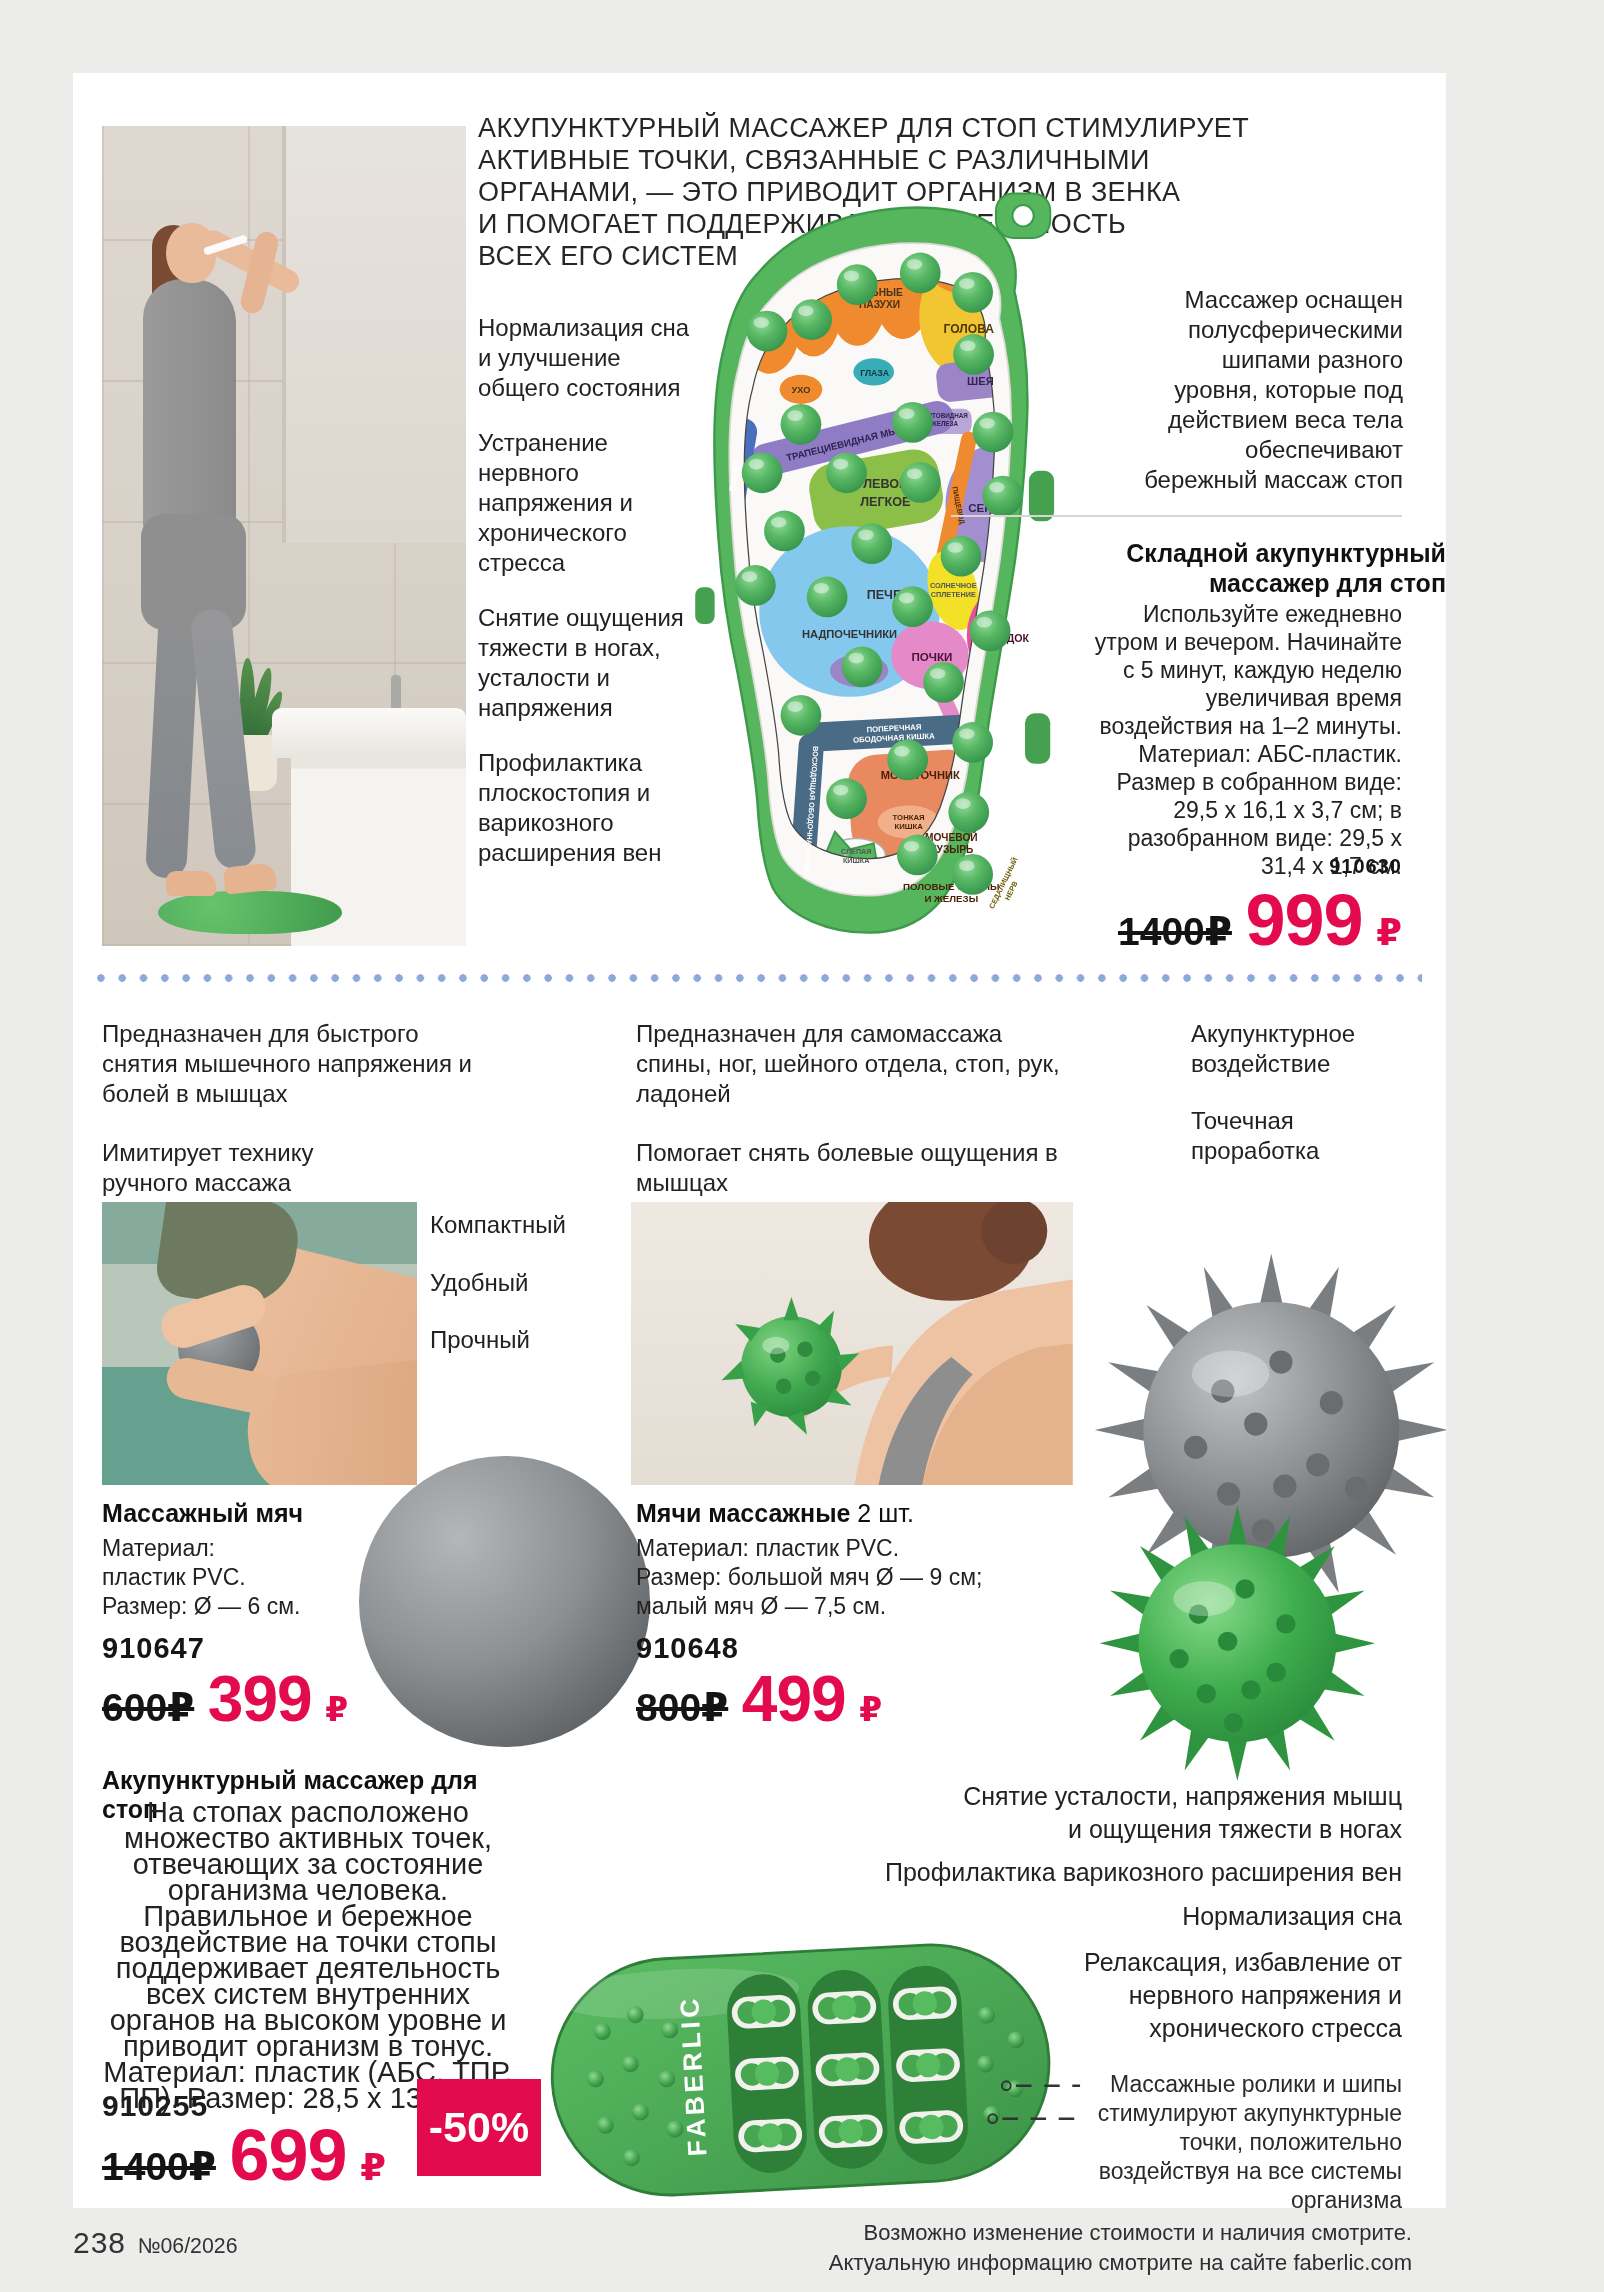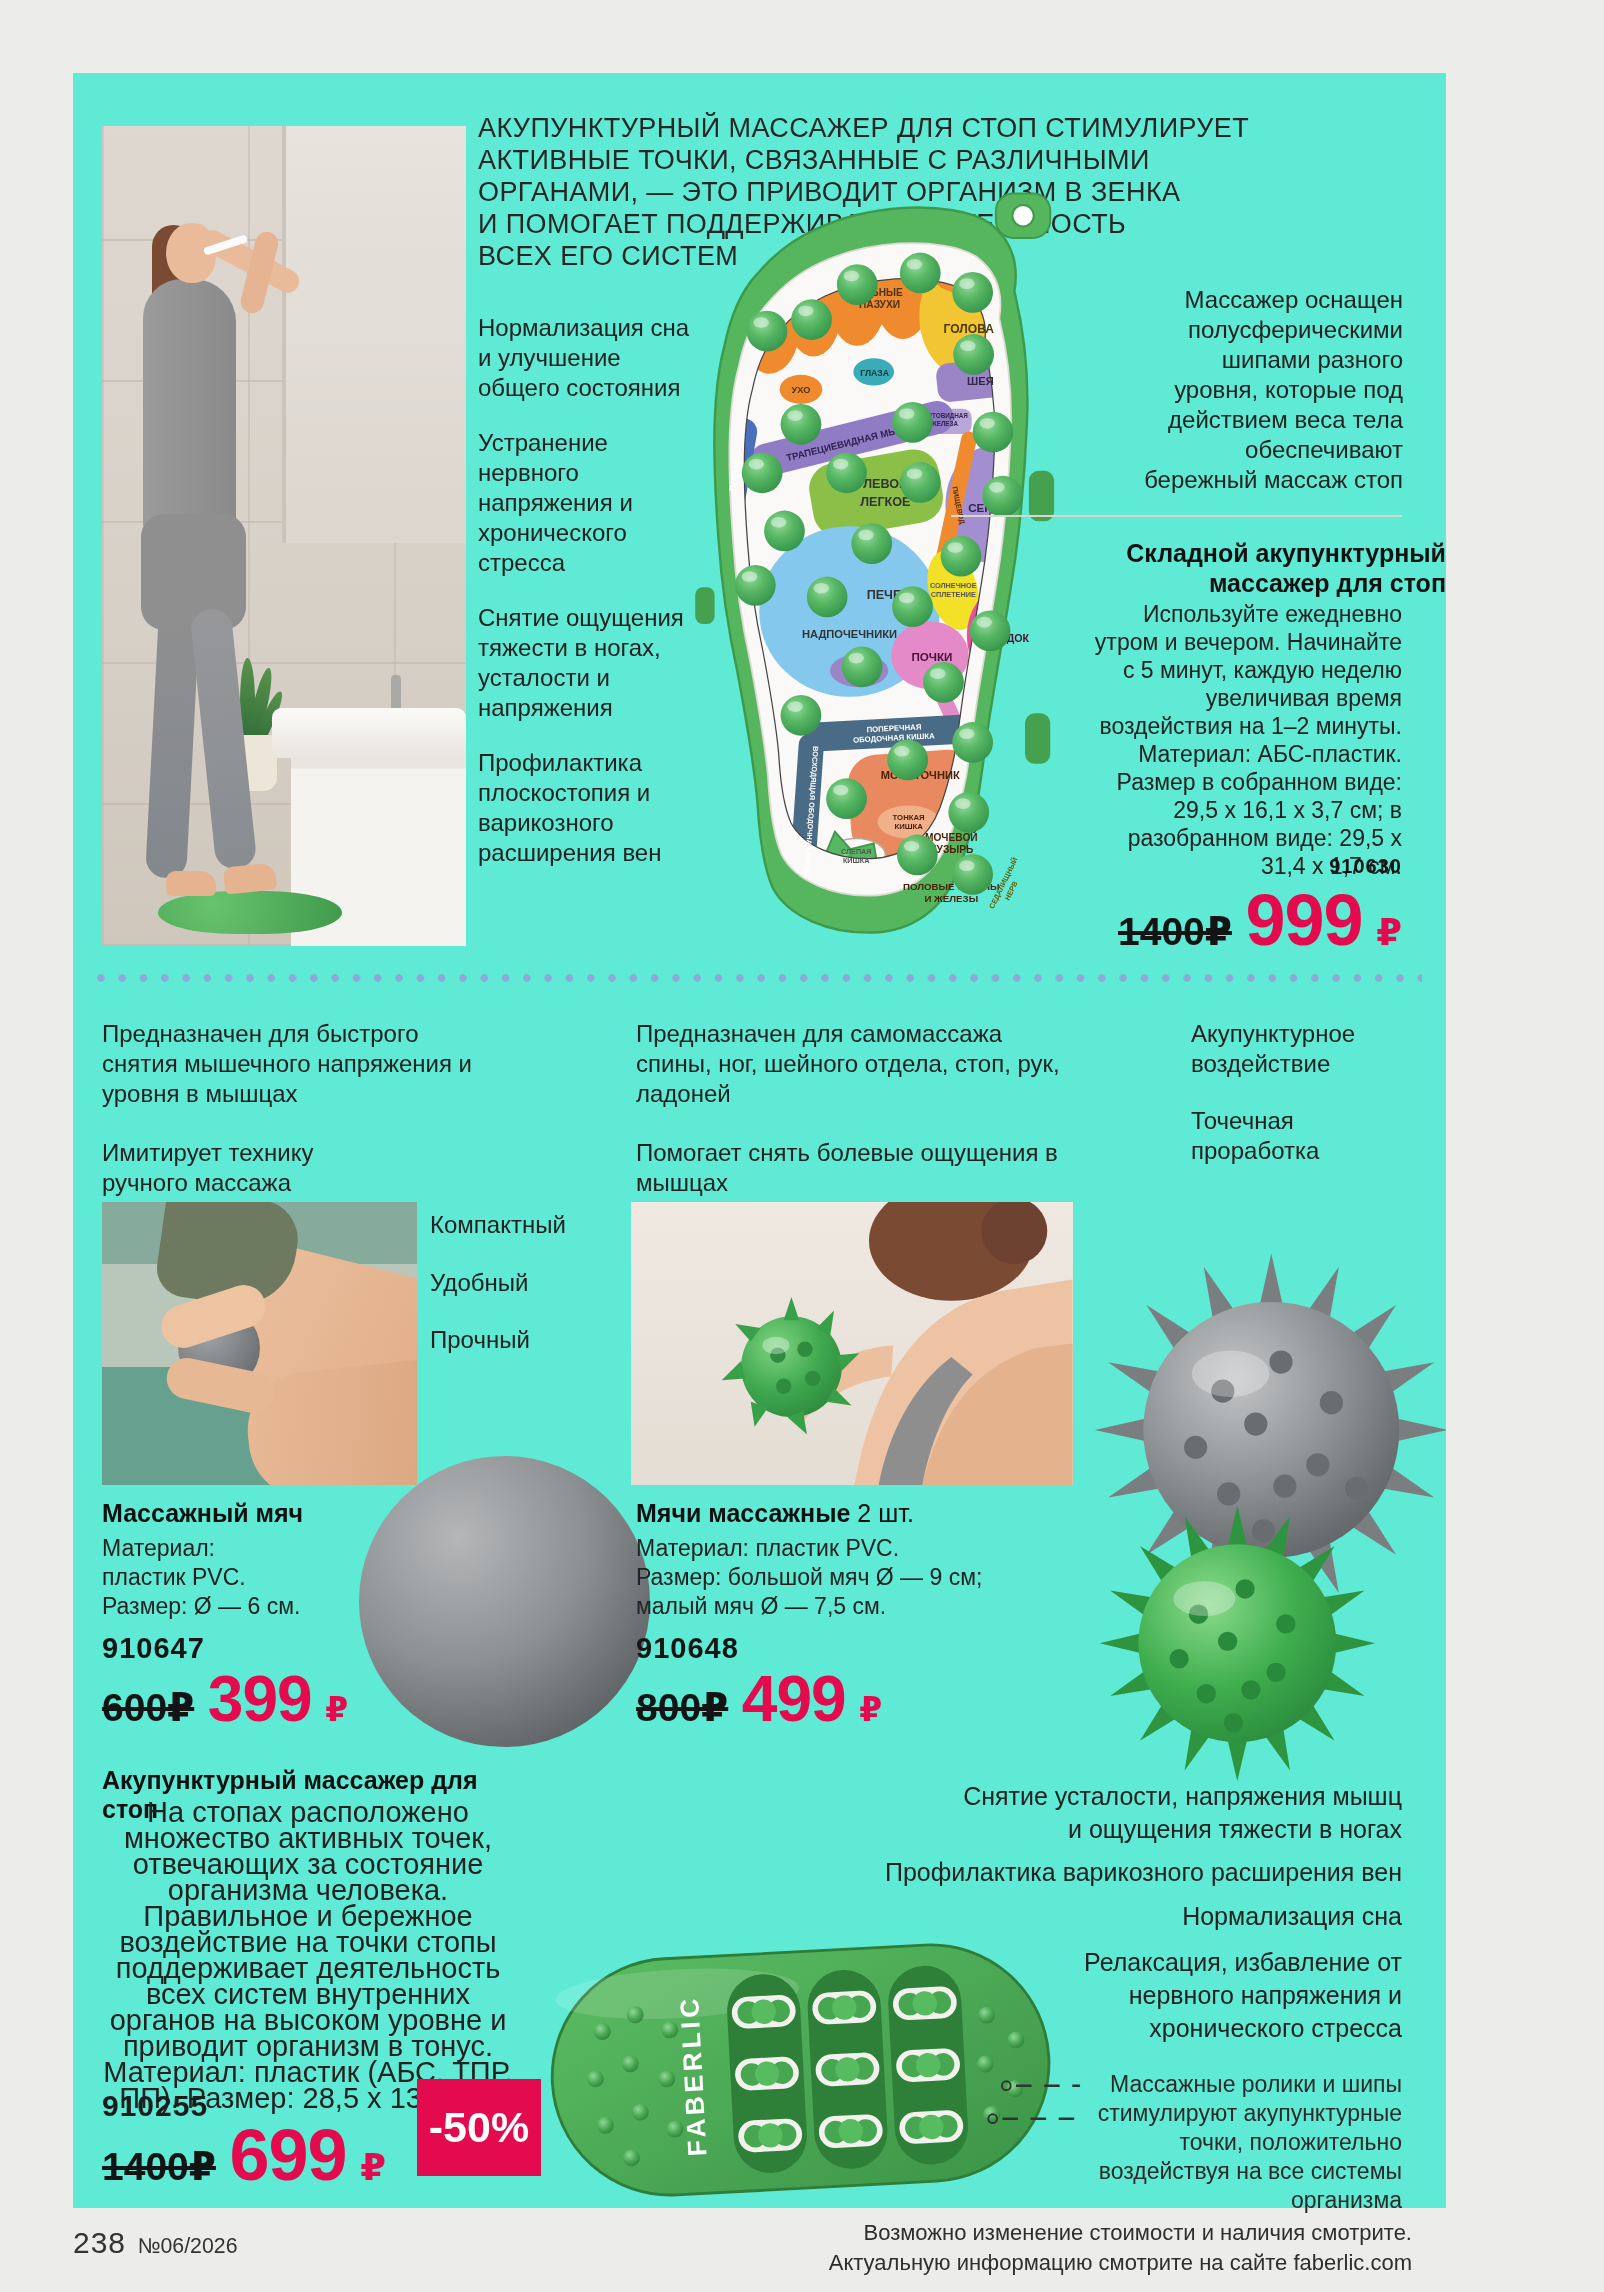--- a/index.html
+++ b/index.html
@@ -4,21 +4,21 @@
 <style>
   html,body{margin:0;padding:0;}
   body{
     width:1605px;height:2292px;position:relative;
     background:#ececeb;
     font-family:"Liberation Sans","DejaVu Sans",sans-serif;
     color:#1c1c1c;
     -webkit-font-smoothing:antialiased;
   }
   .abs{position:absolute;}
-  .card{position:absolute;left:73px;top:73px;width:1373px;height:2135px;background:#5eead4;}
+  .card{position:absolute;left:73px;top:73px;width:1373px;height:2135px;background:#ffffff;}
   
   .headline{left:405px;top:39px;width:922px;font-size:27px;line-height:32px;letter-spacing:0.4px;color:#262626;}
   .bullets{left:405px;top:240px;width:218px;font-size:24px;line-height:30px;color:#222;}
   .bullets p{margin:0 0 25px 0;}
   .right-note{left:1063px;top:212px;width:267px;text-align:right;font-size:24px;line-height:30px;color:#222;}
   .hr-line{left:878px;top:442px;width:451px;height:1.9px;background:#d9d6d1;}
   .hero-prod-title{left:941px;top:465px;width:388px;text-align:right;font-weight:700;font-size:25px;line-height:30px;color:#111;padding-left:44px;}
   .hero-prod-desc{left:1009px;top:527px;width:320px;text-align:right;font-size:23px;line-height:28px;color:#222;}
   .hero-sku{left:1009px;top:782px;width:320px;text-align:right;font-weight:700;font-size:20px;letter-spacing:1px;color:#161616;}
   .hero-price-row{left:844px;top:811px;width:485px;display:flex;justify-content:flex-end;align-items:baseline;gap:13.6px;}
@@ -279,21 +279,21 @@
   <div class="abs hero-prod-desc">Используйте ежедневно утром и вечером. Начинайте с 5 минут, каждую неделю увеличивая время воздействия на 1–2 минуты. Материал: АБС-пластик. Размер в собранном виде: 29,5 x 16,1 x 3,7 см; в разобранном виде: 29,5 x 31,4 x 1,7 см.</div>
   <div class="abs hero-sku">910630</div>
   <div class="abs hero-price-row">
     <span class="old-price">1400₽</span>
     <span class="new-price">999</span>
     <span class="rub">₽</span>
   </div>
 
   <div class="abs dots"></div>
 
-  <div class="abs midtxt" style="left:29px;top:946px;width:378px;">Предназначен для быстрого снятия мышечного напряжения и уровня в мышцах</div>
+  <div class="abs midtxt" style="left:29px;top:946px;width:378px;">Предназначен для быстрого снятия мышечного напряжения и болей в мышцах</div>
   <div class="abs midtxt" style="left:29px;top:1065px;width:252px;">Имитирует технику ручного массажа</div>
   <div class="abs midtxt" style="left:563px;top:946px;width:427px;">Предназначен для самомассажа спины, ног, шейного отдела, стоп, рук, ладоней</div>
   <div class="abs midtxt" style="left:563px;top:1065px;width:427px;">Помогает снять болевые ощущения в мышцах</div>
   <div class="abs midtxt" style="left:1118px;top:946px;width:233px;">Акупунктурное воздействие</div>
   <div class="abs midtxt" style="left:1118px;top:1033px;width:233px;">Точечная проработка</div>
 
   <div class="abs photo2">
     <div class="abs" style="left:-39px;top:165px;width:213px;height:155px;background:#66a08f;border-radius:29px;"></div>
     <div class="abs" style="left:87px;top:58px;width:291px;height:146px;background:linear-gradient(100deg,#edc2a0,#dfab86);border-radius:68px 39px 39px 68px;transform:rotate(14deg);"></div>
     <div class="abs" style="left:146px;top:165px;width:213px;height:126px;background:linear-gradient(100deg,#e8b996,#d9a47e);border-radius:58px 29px 19.4px 58px;transform:rotate(-6deg);"></div>

